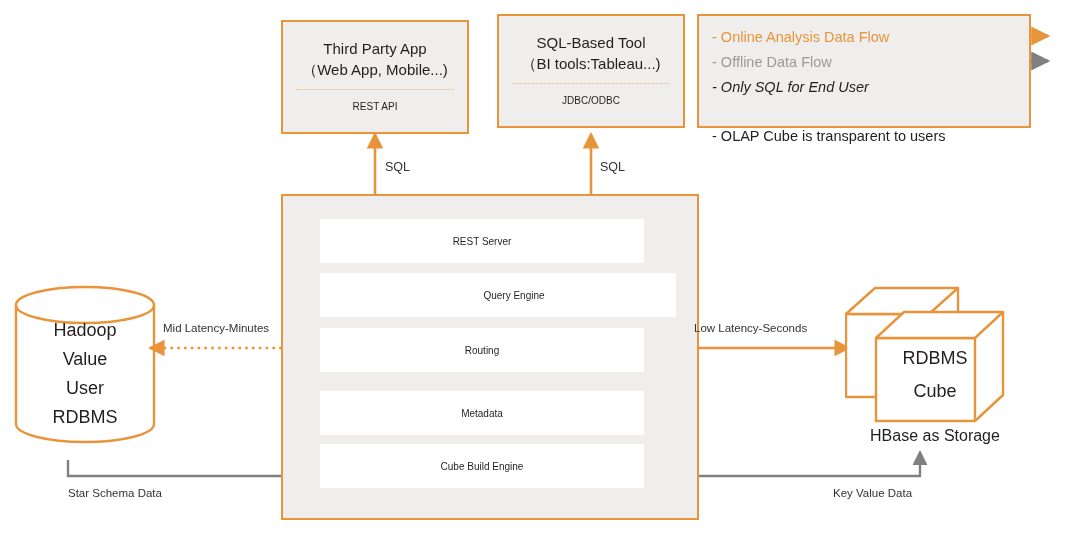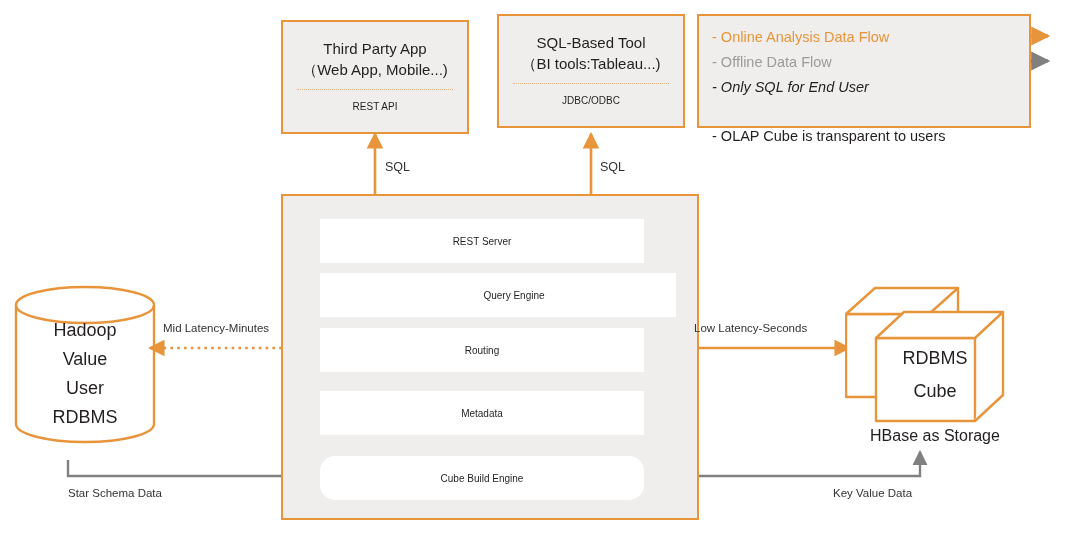--- a/index.html
+++ b/index.html
@@ -99,21 +99,21 @@
     display: flex;
     align-items: center;
     justify-content: center;
     font-size: 10px;
     color: #231f20;
   }
   #layer-panel-0 { top: 23px; }
   #layer-panel-1 { top: 77px; padding-left: 32px; }
   #layer-panel-2 { top: 132px; }
   #layer-panel-3 { top: 195px; }
-  #layer-panel-4 { top: 260px; border-radius: 15px; }
+  #layer-panel-4 { top: 248px; }
 
   
   #source-cylinder {
     position: absolute;
     left: 14px; top: 285px;
     width: 142px; height: 159px;
   }
   #source-cylinder-labels {
     position: absolute;
     left: 14px; top: 316px;

